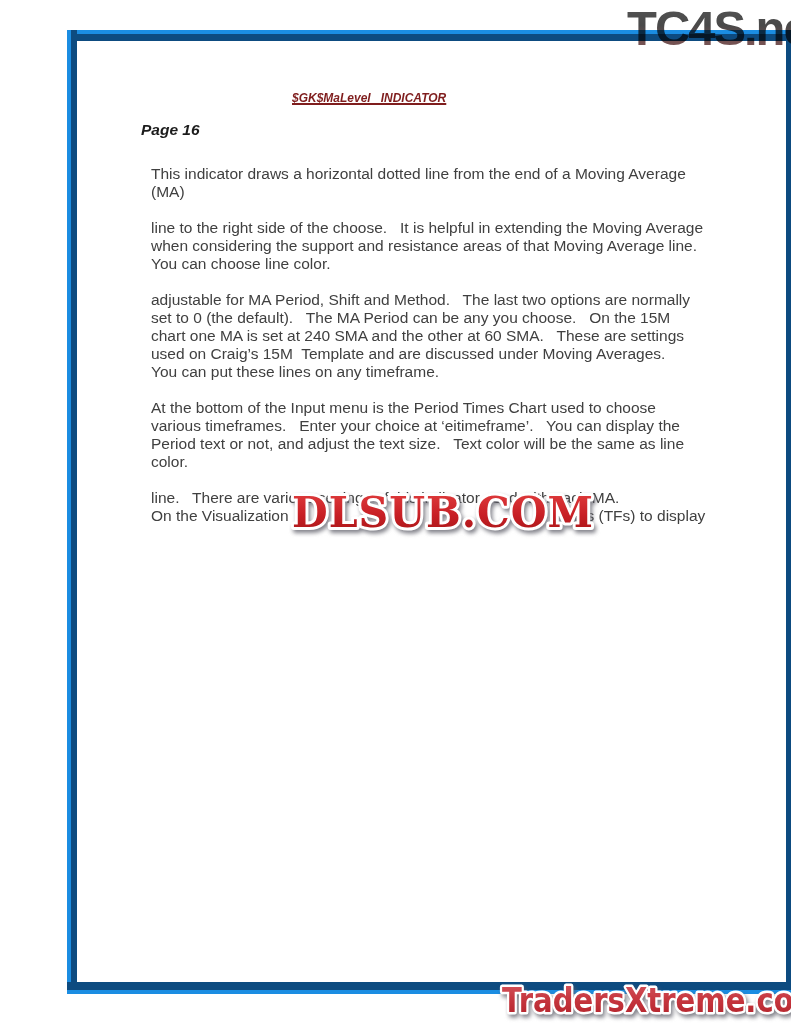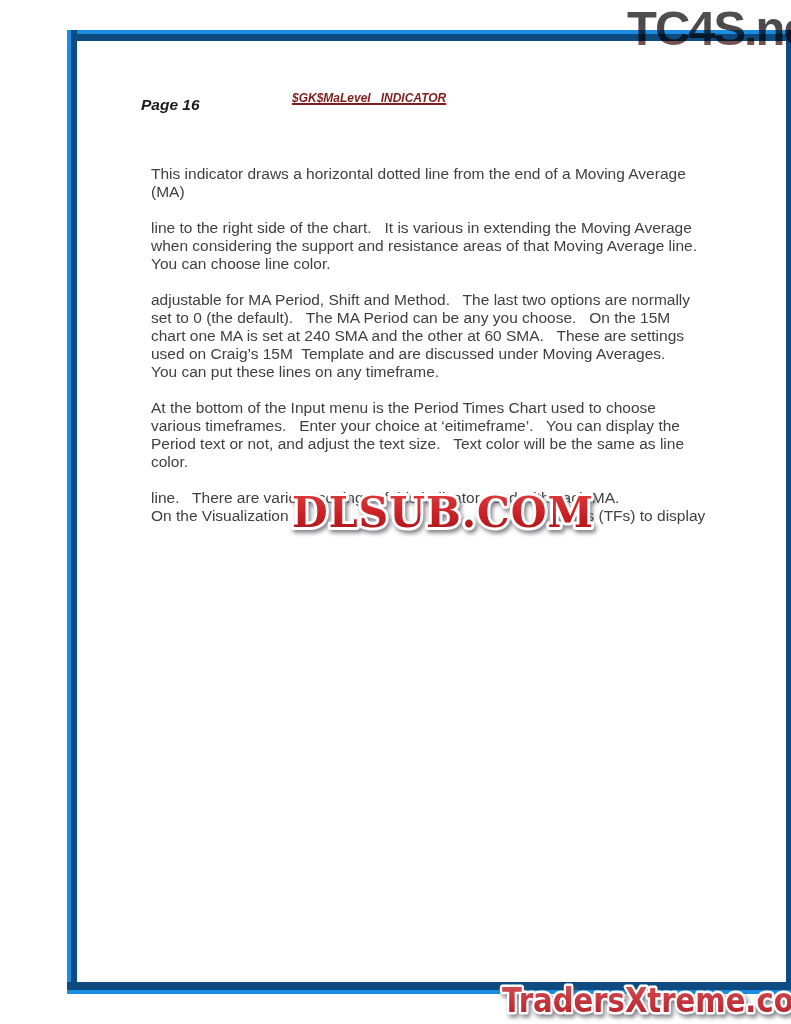--- a/index.html
+++ b/index.html
@@ -57,21 +57,21 @@
 
   
   .doc-title {
     position:absolute; left:256px; top:91px;
     font-size:12px; font-weight:bold; font-style:italic;
     color:#7f1d1d; white-space:pre;
     text-decoration:underline;
     text-decoration-thickness:1.5px;
   }
   .page-label {
-    position:absolute; left:105px; top:96px;
+    position:absolute; left:105px; top:121px;
     font-size:15.5px; font-weight:bold; font-style:italic;
     color:#1c1c1c; white-space:pre;
   }
   .body-text {
     position:absolute; left:115px; top:165px; width:590px;
     font-size:15.5px; color:#404040;
   }
   .para { margin:0 0 18px 0; }
   .line { height:18px; line-height:18px; white-space:pre; }
   .gap  { display:inline-block; height:1px; }
@@ -100,21 +100,21 @@
 
   <div class="doc-title">$GK$MaLevel   INDICATOR</div>
   <div class="page-label">Page 16</div>
 
   <div class="body-text">
       <div class="para">
         <div class="line">This indicator draws a horizontal dotted line from the end of a Moving Average</div>
         <div class="line">(MA)</div>
       </div>
       <div class="para">
-        <div class="line">line to the right side of the chart.   It is various in extending the Moving Average</div>
+        <div class="line">line to the right side of the choose.   It is helpful in extending the Moving Average</div>
         <div class="line">when considering the support and resistance areas of that Moving Average line.</div>
         <div class="line">You can choose line color.</div>
       </div>
       <div class="para">
         <div class="line">adjustable for MA Period, Shift and Method.   The last two options are normally</div>
         <div class="line">set to 0 (the default).   The MA Period can be any you choose.   On the 15M</div>
         <div class="line">chart one MA is set at 240 SMA and the other at 60 SMA.   These are settings</div>
         <div class="line">used on Craig’s 15M  Template and are discussed under Moving Averages.</div>
         <div class="line">You can put these lines on any timeframe.</div>
       </div>

